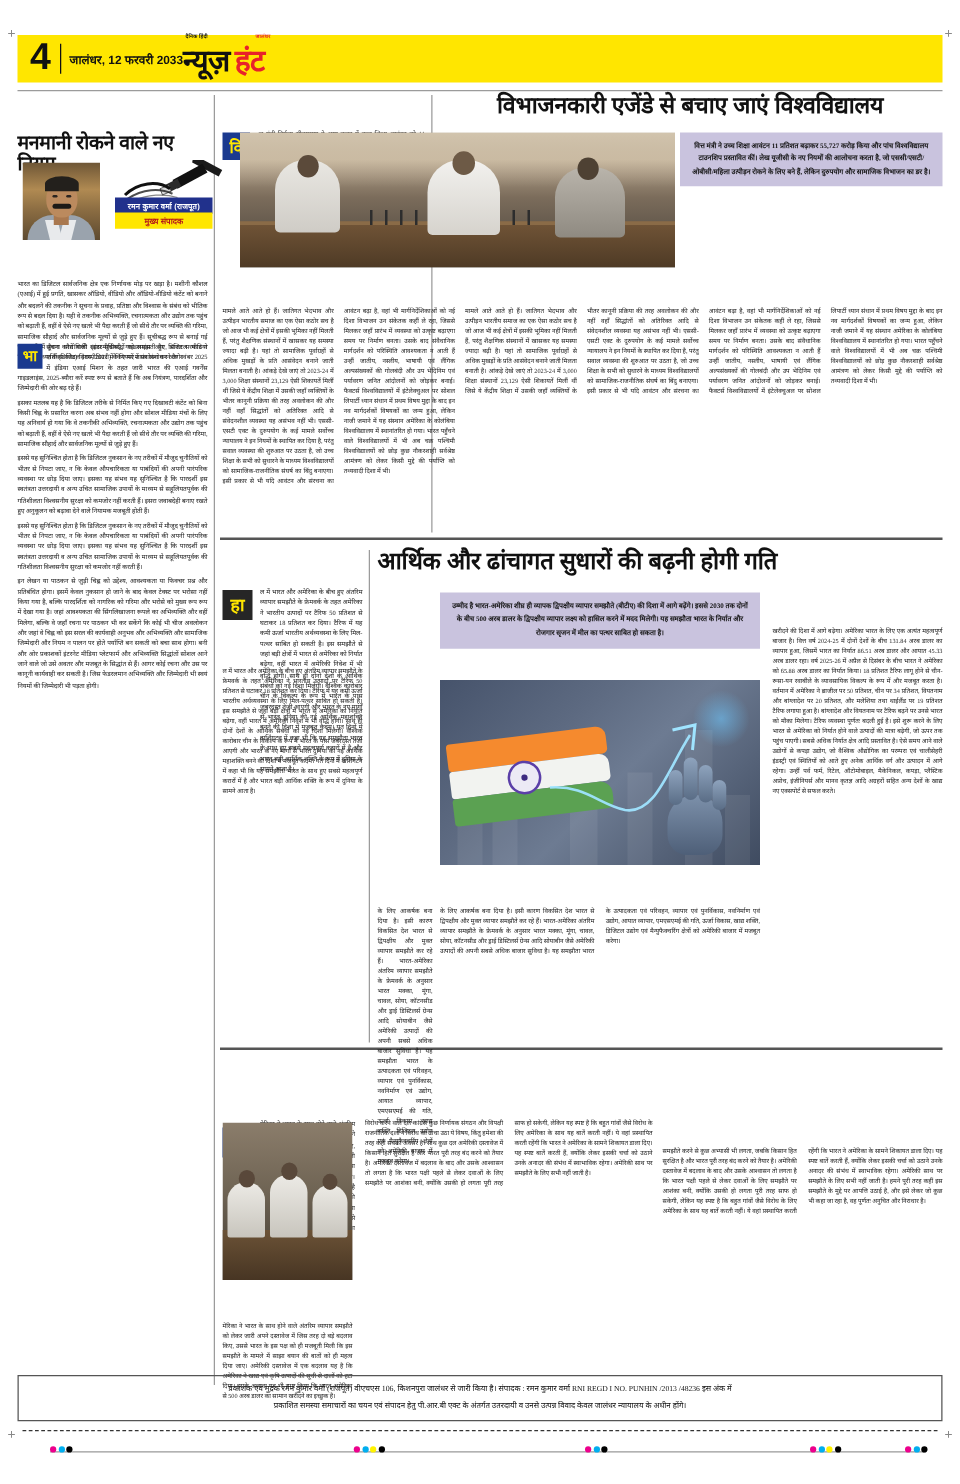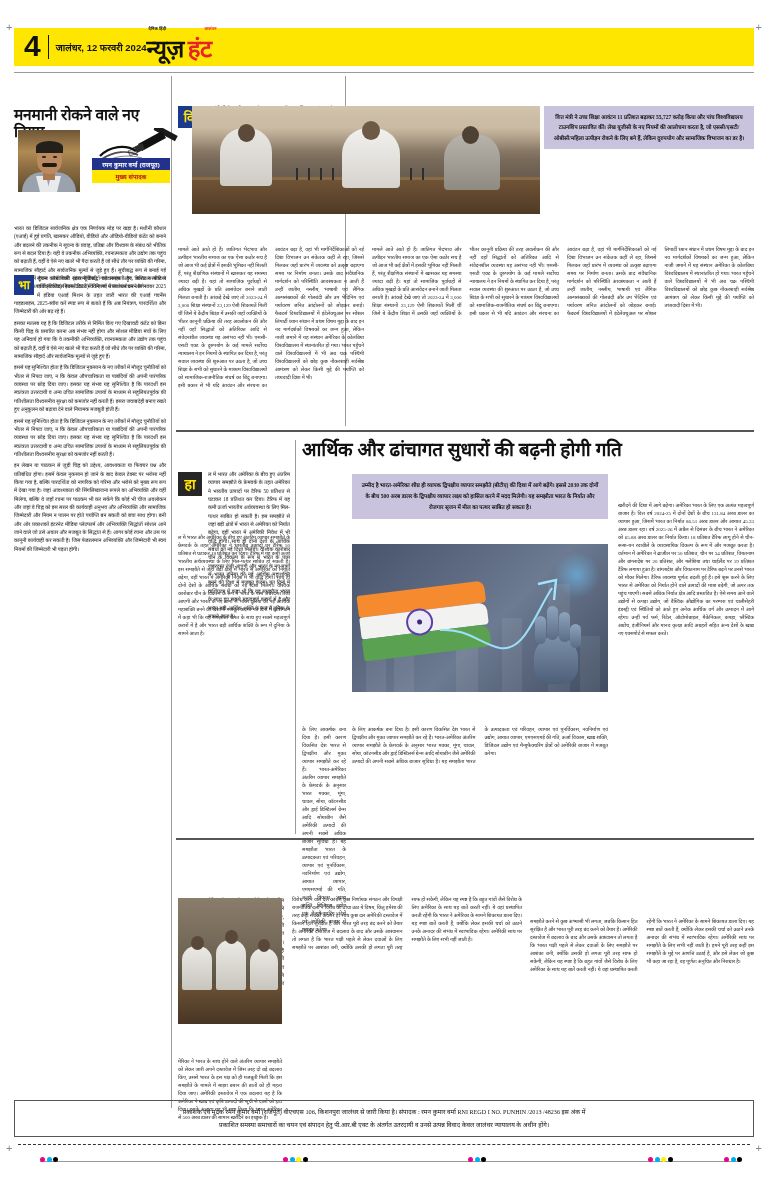--- a/index.html
+++ b/index.html
@@ -181,21 +181,21 @@
 <div class="page">
 
   <span class="reg tl">+</span>
   <span class="reg tr">+</span>
   <span class="reg bl">+</span>
   <span class="reg br">+</span>
 
   <div class="masthead">
     <div class="pageno">4</div>
     <div class="datewrap">
-      <div class="datetxt">जालंधर, 12 फरवरी 2024</div>
+      <div class="datetxt">जालंधर, 12 फरवरी 2033</div>
     </div>
     <div class="logo">
       <span class="tiny1">दैनिक हिंदी</span>
       <span class="tiny2">जालंधर</span>
       <span class="l1">न्यूज़</span>
       <span class="l2">हंट</span>
     </div>
   </div>
 
   <div class="hrule" style="left:14px; top:72px; width:740px;"></div>
@@ -248,20 +248,21 @@
     <div class="body" style="margin-top:3px;">इससे यह सुनिश्चित होता है कि डिजिटल नुकसान के नए तरीकों में मौजूद चुनौतियों को भीतर से निपटा जाए, न कि केवल औपचारिकता या पाबंदियों की अपनी पारंपरिक व्यवस्था पर छोड़ दिया जाए। इसका यह संभव यह सुनिश्चित है कि पारदर्शी इस स्वतंत्रता उत्तरदायी व अन्य उचित सामाजिक उपायों के माध्यम से सहूलियतपूर्वक की गतिशीलता विश्वसनीय सुरक्षा को कमजोर नहीं करती हैं। इसरा जवाबदेही बनाए रखते हुए अनुकूलन को बढ़ावा देने वाले नियामक मजबूती होती हैं।</div>
     <div class="body" style="margin-top:3px;">इससे यह सुनिश्चित होता है कि डिजिटल नुकसान के नए तरीकों में मौजूद चुनौतियों को भीतर से निपटा जाए, न कि केवल औपचारिकता या पाबंदियों की अपनी पारंपरिक व्यवस्था पर छोड़ दिया जाए। इसका यह संभव यह सुनिश्चित है कि पारदर्शी इस स्वतंत्रता उत्तरदायी व अन्य उचित सामाजिक उपायों के माध्यम से सहूलियतपूर्वक की गतिशीलता विश्वसनीय सुरक्षा को कमजोर नहीं करती हैं।</div>
     <div class="body" style="margin-top:3px;">इन लेखन या पाठकन से जुड़ी चिह्न को उद्देश्य, आवश्यकता या फिक्चर प्रश्न और प्रतिबंधित होगा। इसमें केवल नुकसान हो जाने के बाद केवल टेक्स्ट पर भरोसा नहीं किया गया है, बल्कि पारदर्शिता को नागरिक को गरिमा और भरोसे को मुख्य रूप रूप में देखा गया है। जहां आवश्यकता की सिंगलिखाजना रूपले का अभिव्यक्ति और वहीं मिलेगा, बल्कि वे जहाँ रचना पर पाठकन भी कर सकेंगे कि कोई भी चीज अवलोकन और जहां वे चिह्न को इस सरल की कार्यवाही अनुभव और अभिव्यक्ति और सामाजिक जिम्मेदारी और नियम न पालन पर होते पर्याप्ति बन सकती को बचा साथ होगा। बनी और ओर प्रकाशकों इंटरनेट मीडिया प्लेटफार्म और अभिव्यक्ति सिद्धांतों सोशल आने जाने वाले जो उसे अवतर और मजबूत के सिद्धांत से हैं। आगर कोई रचना और उस पर कानूनी कार्यवाही कर सकती है। जिस फेडरलमान अभिव्यक्ति और जिम्मेदारी भी स्वयं नियमों की जिम्मेदारी भी पड़ता होगी।</div>
   </div>
 
   <div class="col" style="left:178px; top:76px; width:28px;">
     <div class="dropcap blue" style="width:22px;height:22px;font-size:13px;margin:2px 0 0 0;">वि</div>
   </div>
   <div class="col body" style="left:207px; top:76px; width:133px; text-align:justify;">त्त मंत्री निर्मला सीतारमण ने आम बजट में उच्च शिक्षा आवंटन को 11 प्रतिशत बढ़ाकर 55,727 करोड़ रुपये कर दिया है। इसके साथ ही प्रमुख औद्योगिक गलियारों में पांच विश्वविद्यालय टाउनशिप स्थापित कर शैक्षणिक क्षेत्र को अनुसंधान और उद्योग के साथ एकीकृत करने का प्रस्ताव है। जहां यौन जैसे देश का उच्च शिक्षा वर्तन महत्व को इस गति पर मजबूत आयी है, वहां यह ज्ञान पर्यावी तो प्रतीत नहीं होता, किंतु यह सवालपरक है कि हम मौजूदा उच्च शिक्षा क्षेत्र को क्या पर पुनर्निर्माण कर रहे हैं।</div>
 
+  <h1 class="hl col" style="left:352px; top:74px; width:400px; font-size:18.5px; line-height:1.1; margin:0; text-align:center;">विभाजनकारी एजेंडे से बचाए जाएं विश्वविद्यालय</h1>
 
   <div class="parl">
     <div class="wall2"></div>
     <div class="glow"></div>
     <div class="bench2"></div>
     <div class="bench"></div>
     <div class="figL"></div>
       <div class="figLh"></div>
     <div class="figC"></div>
       <div class="figCh"></div>

